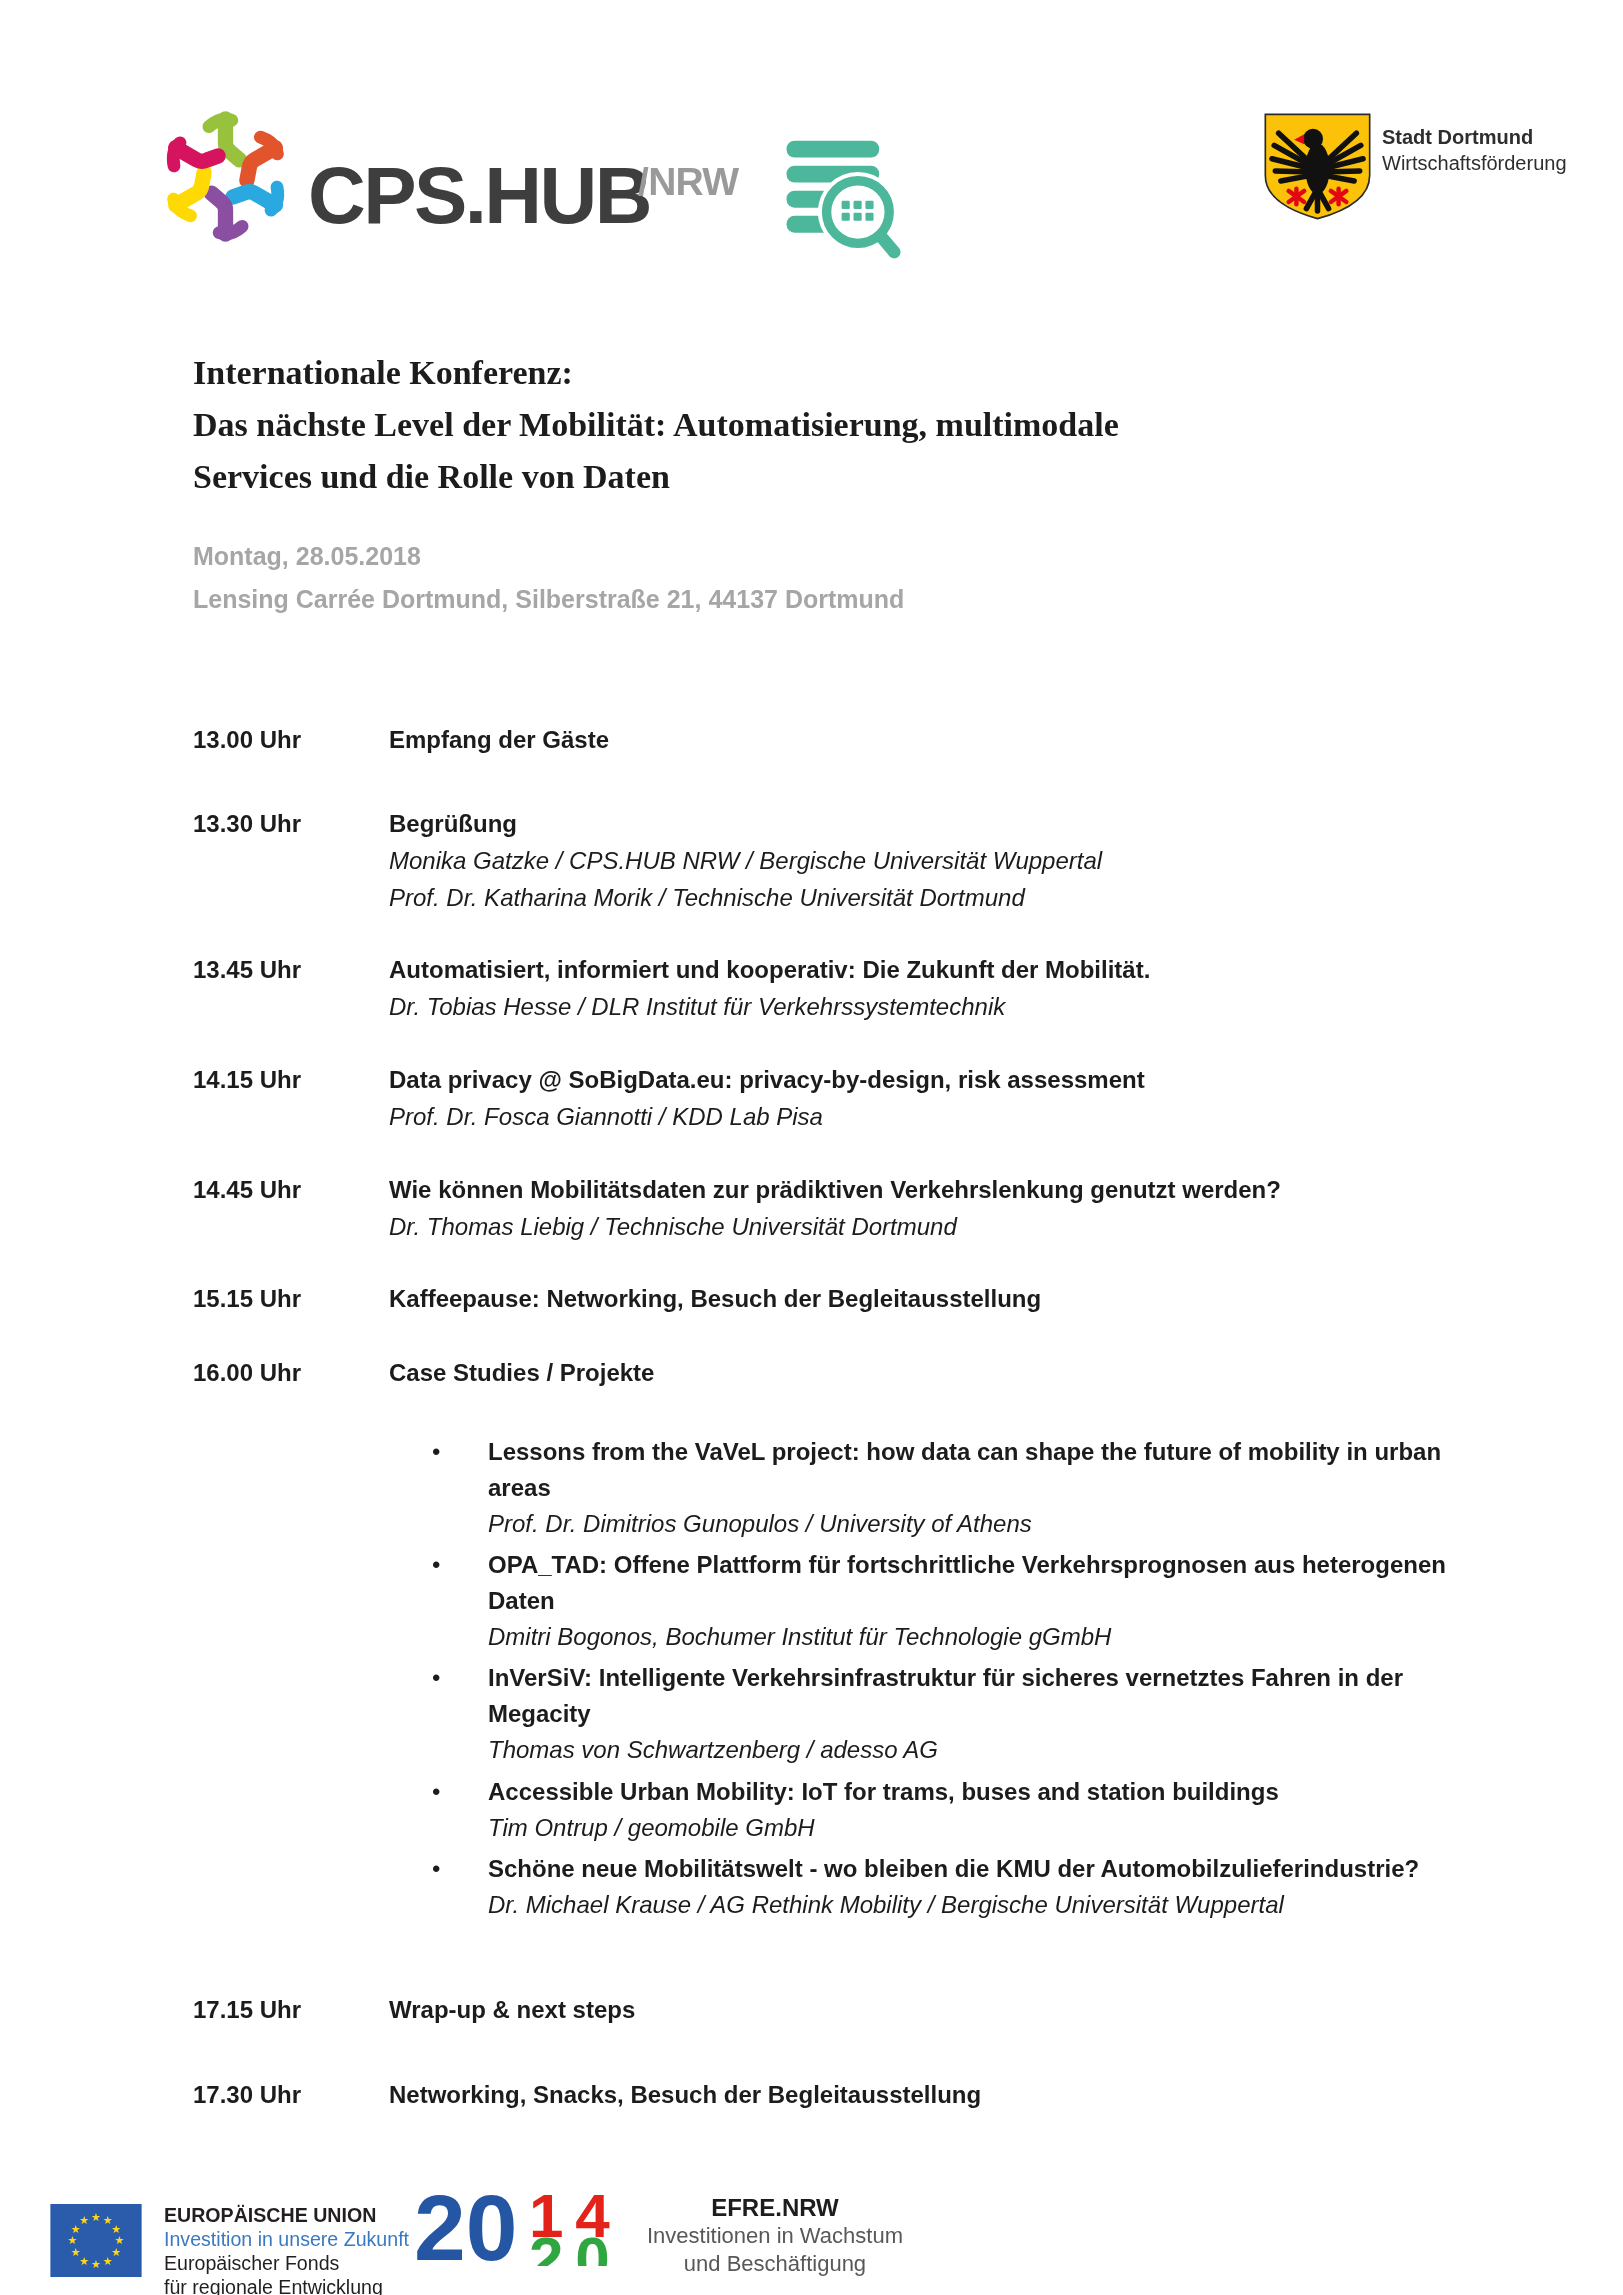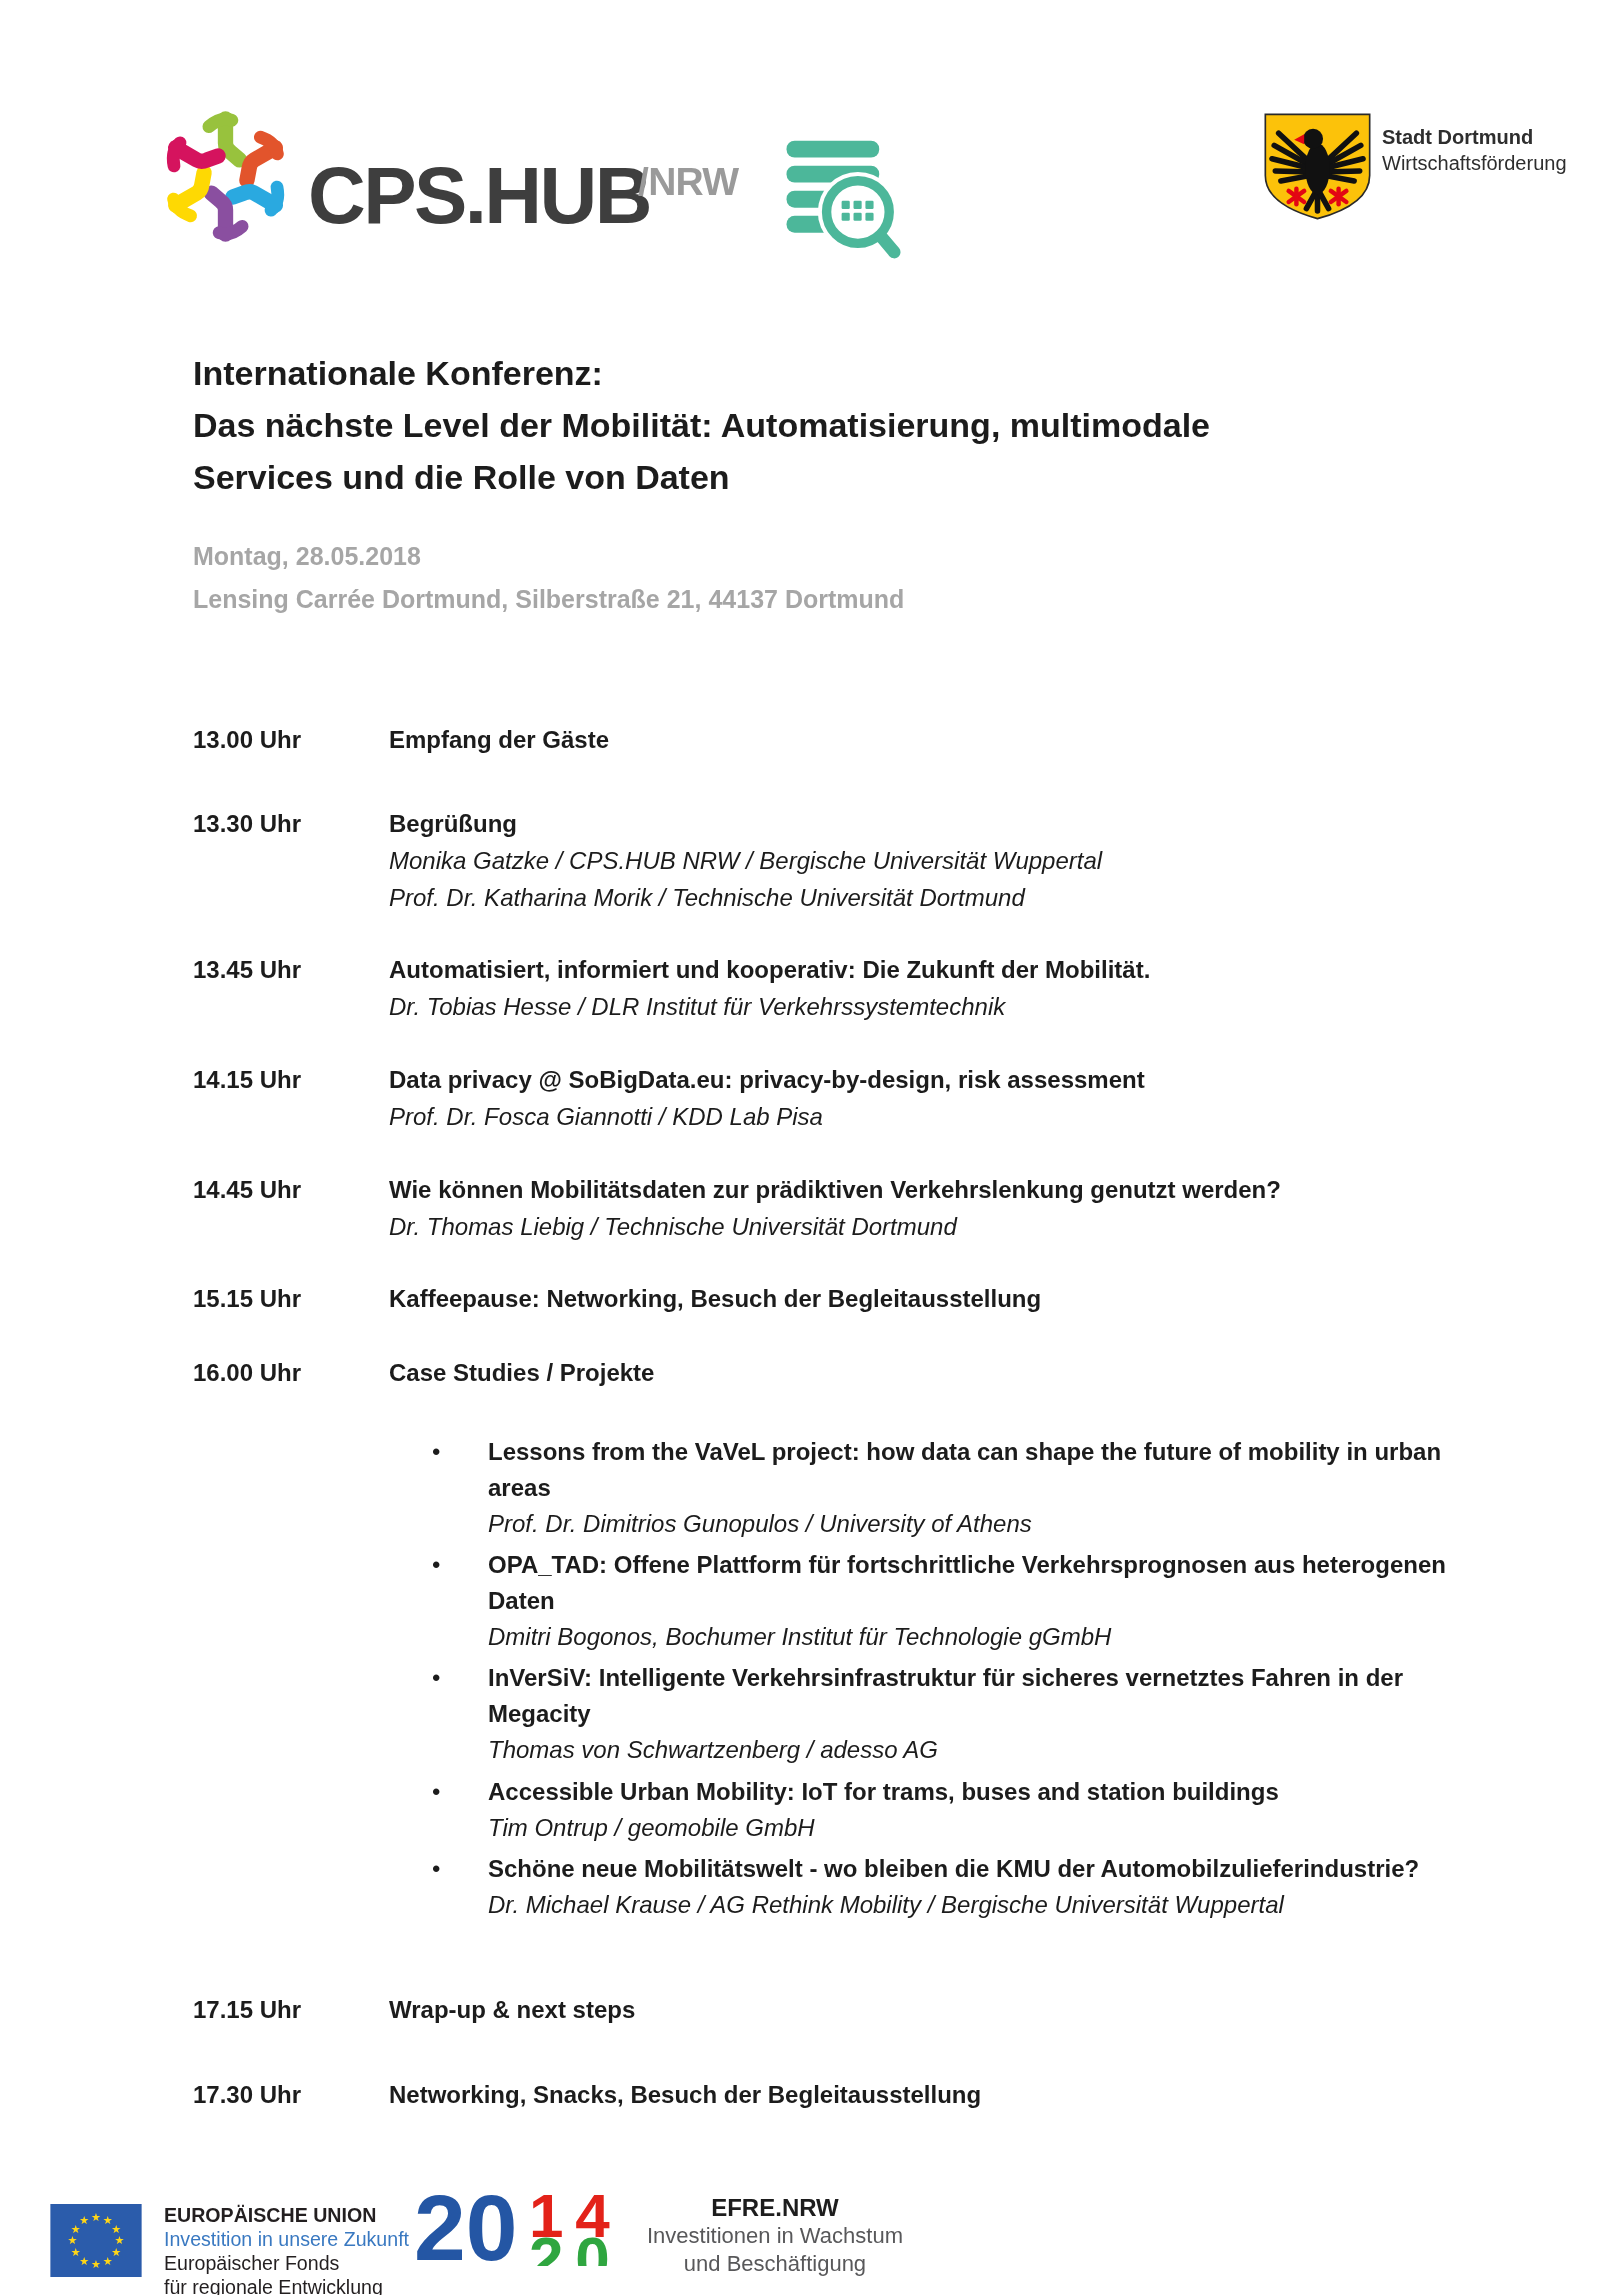--- a/index.html
+++ b/index.html
@@ -22,21 +22,21 @@
     position:absolute;left:638px;top:162px;
     font-size:39px;font-weight:bold;color:#9a9a9a;line-height:1;letter-spacing:-0.7px;
   }
   .data-search-icon{position:absolute;left:784px;top:133px;}
   .crest{position:absolute;left:1260px;top:111px;}
   .dortmund-text{position:absolute;left:1382px;top:124px;line-height:26px;font-size:20px;color:#2e2e2e;}
   .dortmund-text .l1{font-weight:bold;}
   
   .doc-title{
     position:absolute;left:193px;top:347px;width:1243px;
-    font-size:34px;font-weight:bold;line-height:52px;color:#1c1c1c;
+    font-size:34px;font-weight:bold;line-height:52px;color:#1c1c1c;font-family:Liberation Serif, serif;
   }
   .doc-meta{
     position:absolute;left:193px;top:535px;width:1243px;
     font-size:25px;line-height:43px;color:#a6a6a6;font-weight:bold;
   }
   
   .row{position:absolute;left:193px;display:flex;width:1283px;}
   .time{width:196px;flex:0 0 196px;font-weight:bold;font-size:24px;line-height:37px;}
   .content{width:1086px;font-size:24px;line-height:37px;}
   .item-title{font-weight:bold;}

